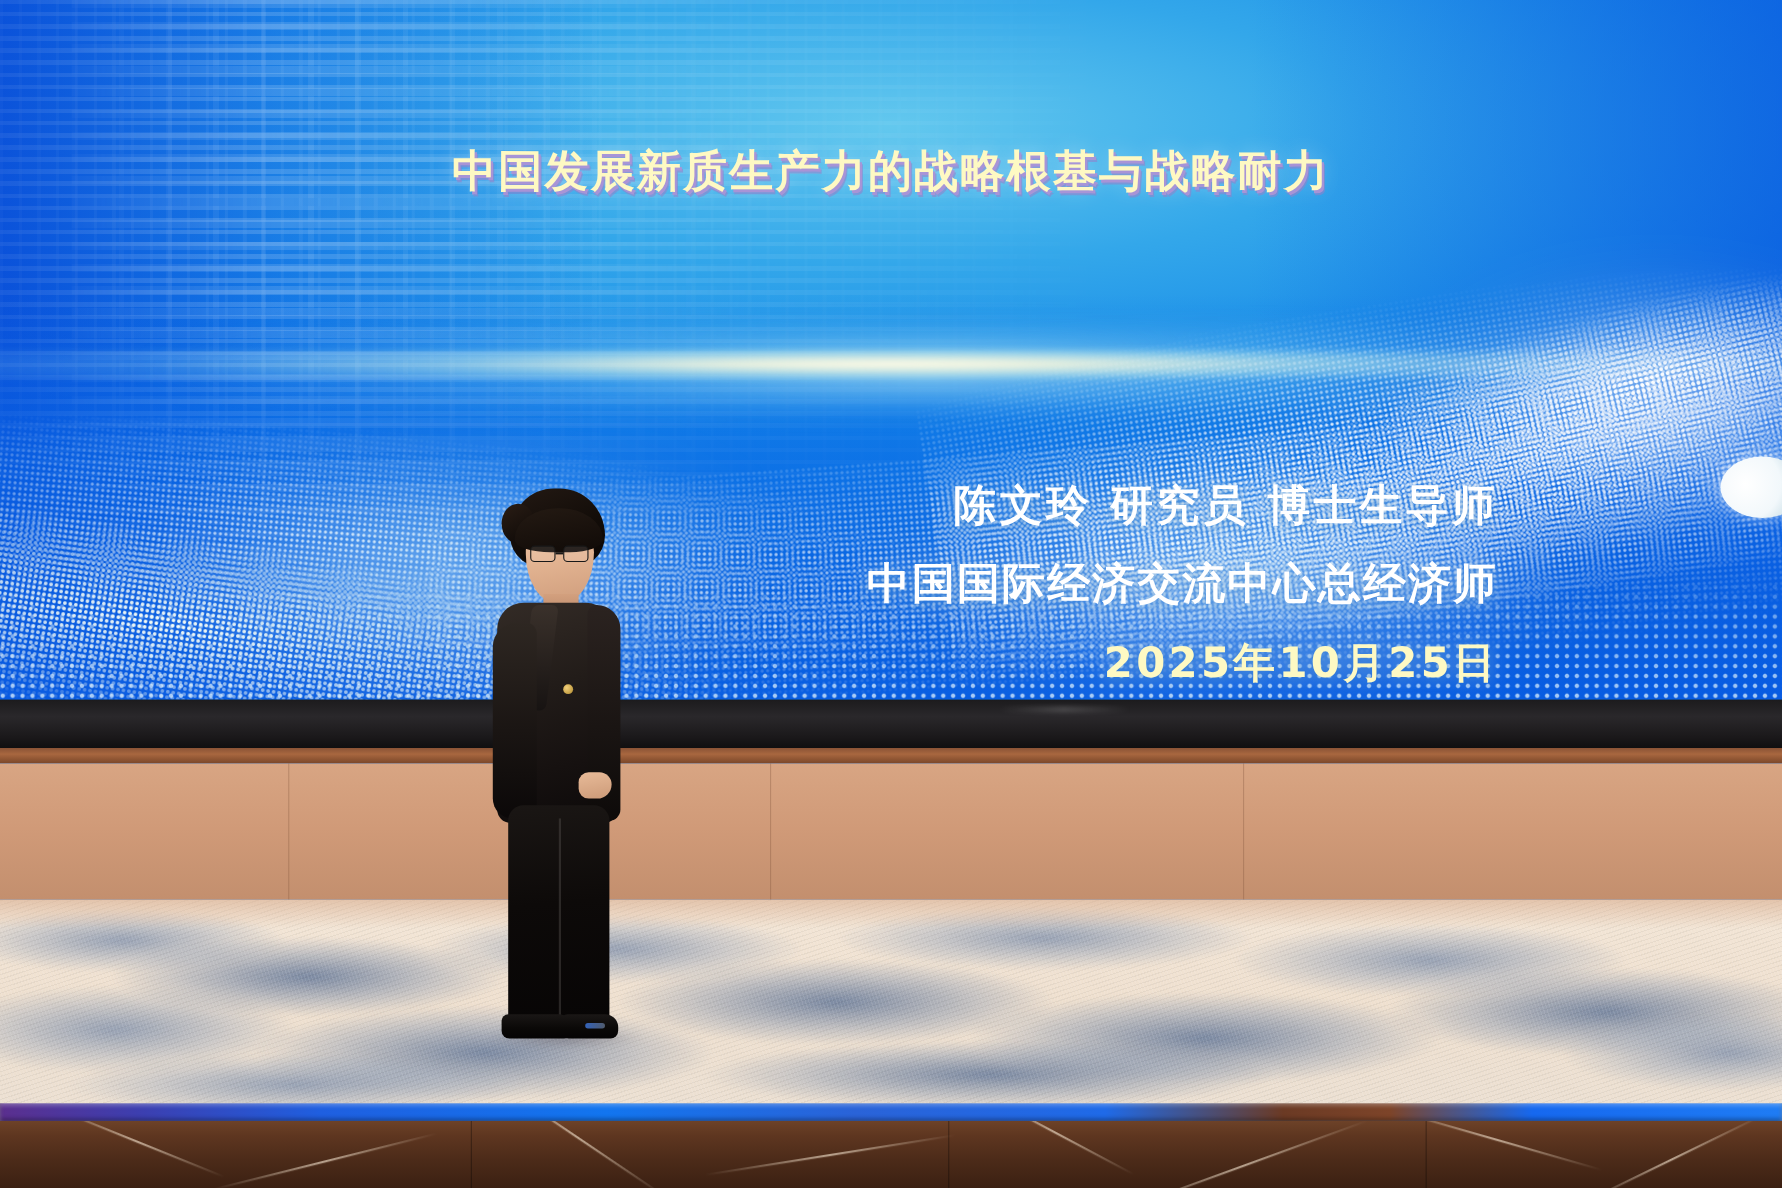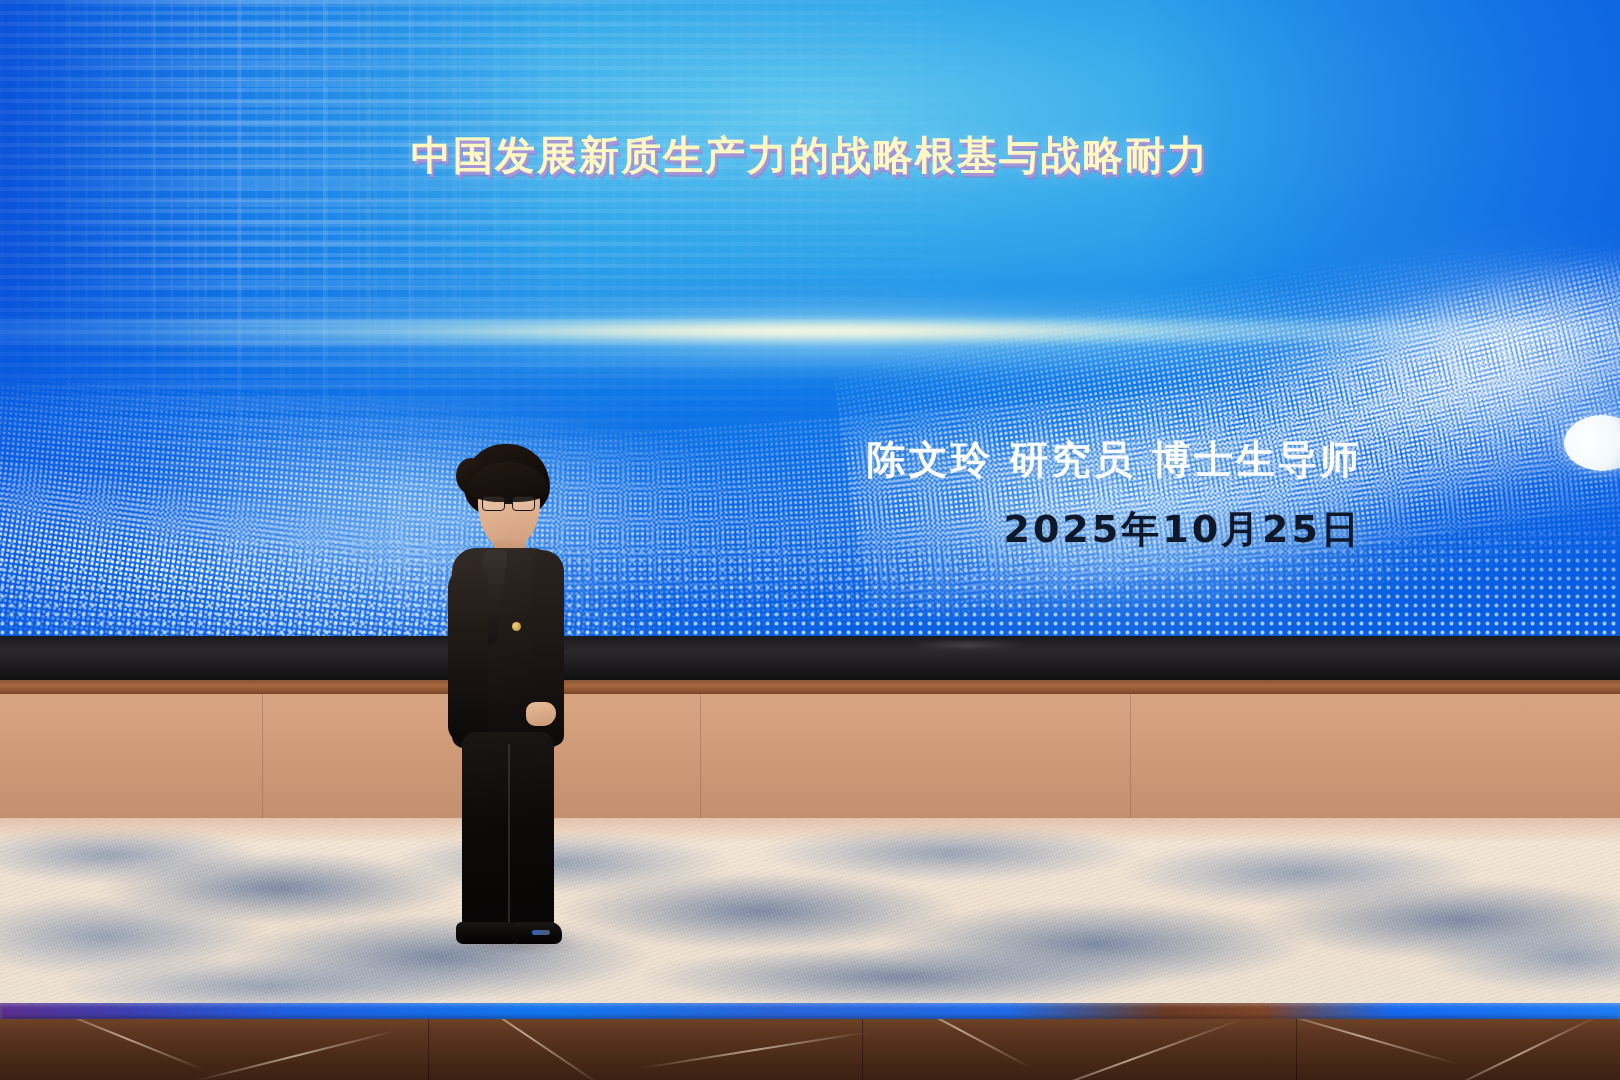--- a/index.html
+++ b/index.html
@@ -214,21 +214,21 @@
   }
   .speaker-org {
     font-family:"DejaVu Sans","Liberation Sans",sans-serif;
     font-weight:700; font-size:39px; color:#ffffff;
     letter-spacing:2px; white-space:nowrap;
     text-shadow:0 2px 10px rgba(60,130,190,.5), 0 0 22px rgba(255,255,255,.42);
     margin-bottom:19px;
   }
   .speaker-date {
     font-family:"DejaVu Sans","Liberation Sans",sans-serif;
-    font-weight:700; font-size:38px; color:#0f172a;
+    font-weight:700; font-size:38px; color:#fef9c3;
     letter-spacing:3px; white-space:nowrap;
     padding-left:118px;
     text-shadow:0 2px 10px rgba(60,130,190,.5), 0 0 20px rgba(255,255,255,.4);
   }
 
   
   #bezel {
     position:absolute; left:0; top:636px; width:1620px; height:44px;
     background:linear-gradient(180deg,#1c1b1d 0%,#2a282b 35%,#1a181a 78%,#100f10 100%);
   }
@@ -430,20 +430,21 @@
     <div class="haze" id="haze-b"></div>
     <div class="haze" id="haze-c"></div>
 
     <div id="edge-logo"></div>
 
     <div id="slide-text">
       <div class="title-main">中国发展新质生产力的战略根基与战略耐力</div>
 
       <div class="speaker-block">
         <div class="speaker-name">陈文玲  研究员  博士生导师</div>
+        <div class="speaker-org">中国国际经济交流中心总经济师</div>
         <div class="speaker-date">2025年10月25日</div>
       </div>
     </div>
   </div>
 
   <div id="bezel">
     <div class="glint"></div>
   </div>
   <div id="wood-rail"></div>
   <div id="wall-panel">

